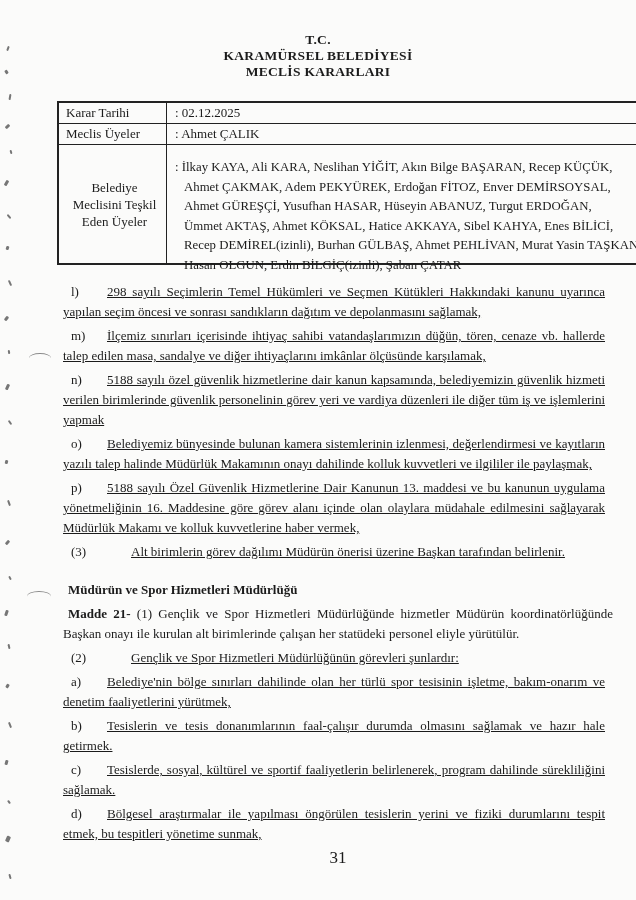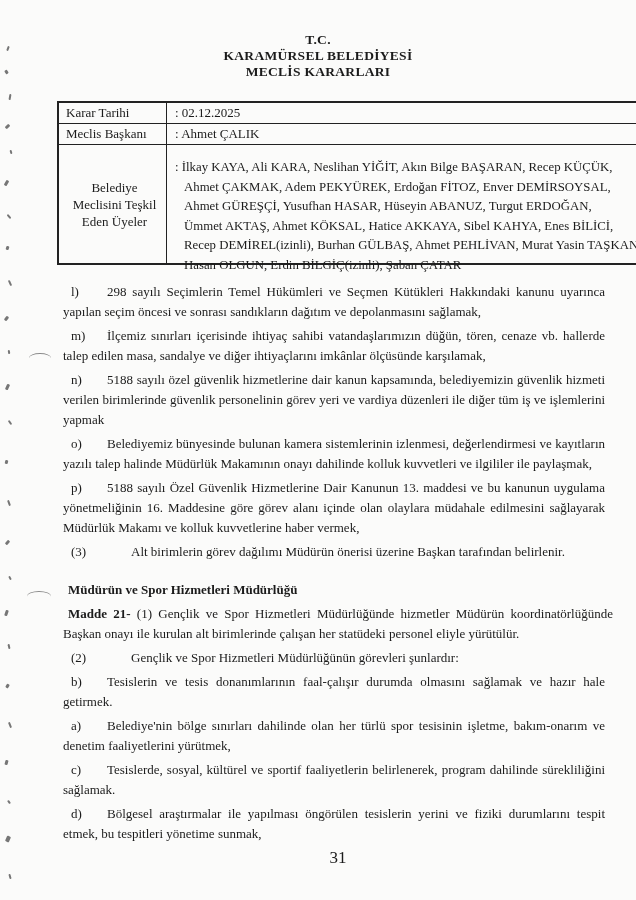--- a/index.html
+++ b/index.html
@@ -39,21 +39,21 @@
   }
   .meta-label.center{justify-content:center;text-align:center;line-height:17px;padding-left:8px;}
   .meta-value{flex:1;padding:2px 4px 2px 8px;display:flex;align-items:center;}
   .members-cell{flex:1;padding:13px 4px 0 8px;line-height:19.5px;font-size:12.8px;}
   .members-row{height:118px;box-sizing:border-box;}
   .member-line{white-space:nowrap;overflow:hidden;}
   .member-line + .member-line{padding-left:9px;}
 
   
   .content{padding:17px 23px 0 63px;font-size:13px;line-height:20px;text-align:justify;}
-  .item{margin:0 8px 4px 0;text-indent:8px;}
+  .item{margin:0 8px 4px 0;text-indent:8px;text-decoration:underline;}
   .marker{display:inline-block;text-indent:0;}
   .marker.let{width:36px;}
   .marker.num{width:60px;}
   .section-heading{font-weight:bold;margin:18px 0 4px 0;text-indent:5px;text-align:left;}
   .madde{margin:0 0 4px 0;text-indent:5px;}
   .madde b{font-weight:bold;}
   .page-number{text-align:center;font-size:17px;margin-top:4px;}
 
   
   .artifact{position:absolute;background:#4a4a4a;border-radius:1px;}
@@ -70,21 +70,21 @@
     <div>KARAMÜRSEL BELEDİYESİ</div>
     <div>MECLİS KARARLARI</div>
   </div>
 
   <div class="meta-table">
     <div class="meta-row">
       <div class="meta-label">Karar Tarihi</div>
       <div class="meta-value">: 02.12.2025</div>
     </div>
     <div class="meta-row">
-      <div class="meta-label">Meclis Başkanı</div>
+      <div class="meta-label">Meclis Üyeler</div>
       <div class="meta-value">: Ahmet ÇALIK</div>
     </div>
     <div class="meta-row members-row">
       <div class="meta-label center">Belediye Meclisini Teşkil Eden Üyeler</div>
       <div class="members-cell">
         <div class="member-line">: İlkay KAYA, Ali KARA, Neslihan YİĞİT, Akın Bilge BAŞARAN, Recep KÜÇÜK,</div>
         <div class="member-line">Ahmet ÇAKMAK, Adem PEKYÜREK,  Erdoğan FİTOZ, Enver DEMİRSOYSAL,</div>
         <div class="member-line">Ahmet GÜREŞÇİ, Yusufhan HASAR,  Hüseyin ABANUZ,  Turgut ERDOĞAN,</div>
         <div class="member-line">Ümmet AKTAŞ, Ahmet KÖKSAL, Hatice AKKAYA, Sibel KAHYA, Enes BİLİCİ,</div>
         <div class="member-line">Recep DEMİREL(izinli), Burhan GÜLBAŞ,  Ahmet PEHLİVAN, Murat Yasin TAŞKAN,</div>
@@ -117,24 +117,24 @@
     <p class="section-heading">Müdürün ve Spor Hizmetleri Müdürlüğü</p>
 
     <p class="madde">
       <b>Madde  21-</b><span> (1) Gençlik ve Spor Hizmetleri Müdürlüğünde hizmetler Müdürün koordinatörlüğünde Başkan onayı ile kurulan alt  birimlerinde çalışan her statüdeki personel eliyle yürütülür.</span>
     </p>
 
     <p class="item">
       <span class="marker num">(2)</span><span>Gençlik ve Spor Hizmetleri Müdürlüğünün  görevleri şunlardır:</span>
     </p>
     <p class="item">
-      <span class="marker let">b)</span><span>Tesislerin ve tesis donanımlarının faal-çalışır durumda olmasını sağlamak ve hazır hale getirmek.</span>
+      <span class="marker let">a)</span><span>Belediye'nin bölge sınırları dahilinde olan her türlü spor tesisinin işletme, bakım-onarım ve denetim faaliyetlerini yürütmek,</span>
     </p>
     <p class="item">
-      <span class="marker let">a)</span><span>Belediye'nin bölge sınırları dahilinde olan her türlü spor tesisinin işletme, bakım-onarım ve denetim faaliyetlerini yürütmek,</span>
+      <span class="marker let">b)</span><span>Tesislerin ve tesis donanımlarının faal-çalışır durumda olmasını sağlamak ve hazır hale getirmek.</span>
     </p>
     <p class="item">
       <span class="marker let">c)</span><span>Tesislerde, sosyal, kültürel ve sportif faaliyetlerin belirlenerek, program dahilinde sürekliliğini sağlamak.</span>
     </p>
     <p class="item">
       <span class="marker let">d)</span><span>Bölgesel araştırmalar ile yapılması öngörülen tesislerin yerini ve fiziki durumlarını tespit etmek, bu tespitleri yönetime sunmak,</span>
     </p>
 
     <div class="page-number">31</div>
   </div>

